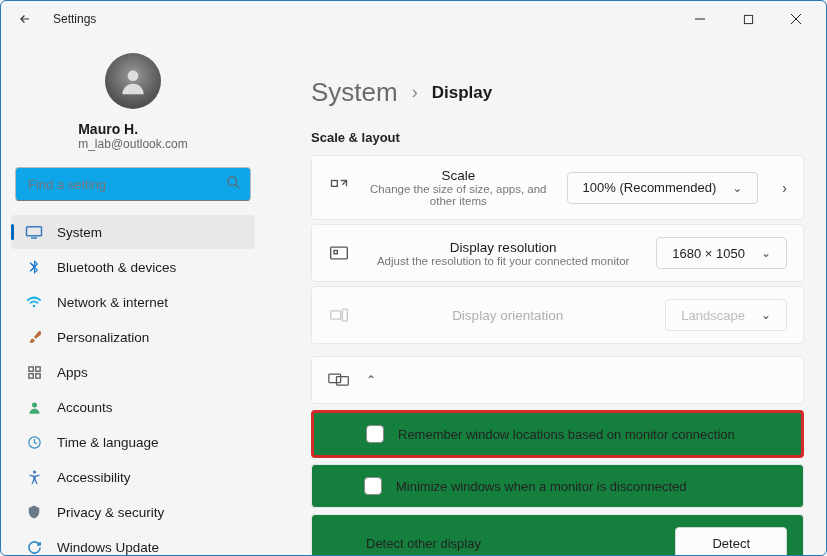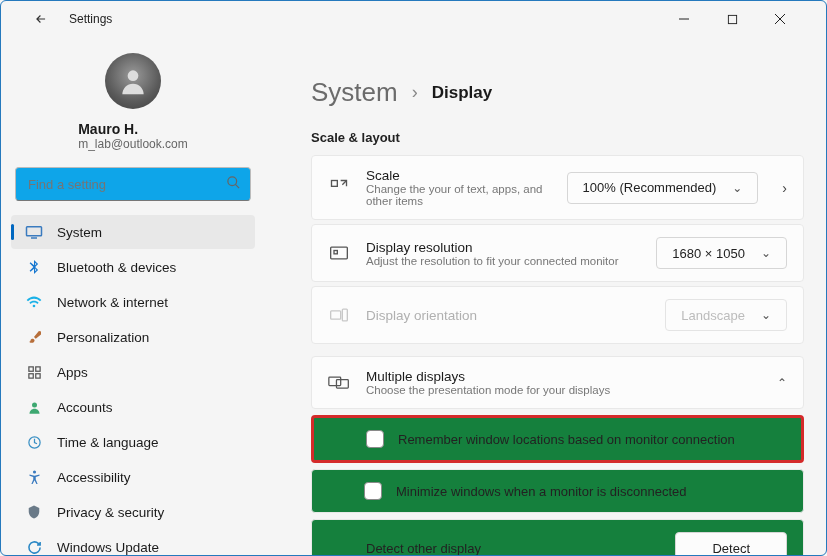--- a/index.html
+++ b/index.html
@@ -1,19 +1,19 @@
 <!DOCTYPE html>
 <html><head>
 <meta charset="utf-8">
 <style>
 * { box-sizing: border-box; margin: 0; padding: 0; font-family: "Segoe UI", Arial, sans-serif; }
 body { background: #f5f5f5; width: 827px; height: 556px; overflow: hidden; border: 1px solid #2579bd; border-radius: 6px; position: relative; }
 
 
-.titlebar { height: 36px; display: flex; align-items: center; padding: 0 24px; }
+.titlebar { height: 36px; display: flex; align-items: center; padding: 0 8px; }
 .titlebar .back { width: 32px; height: 32px; display:flex; align-items:center; justify-content:center; color:#333; }
 .titlebar .title { font-size: 12px; color: #222; margin-left: 12px; }
 .titlebar .ctrls { margin-left: auto; display: flex; gap: 4px; }
 .titlebar .ctrl { width: 44px; height: 30px; display:flex; align-items:center; justify-content:center; color:#222; }
 
 .content { display: flex; height: calc(100% - 36px); }
 
 
 .side { width: 262px; padding: 8px 8px 8px 10px; display:flex; flex-direction:column; }
 .user { display:flex; align-items:center; gap:12px; padding: 8px 6px 14px 6px; flex-direction: column; }
@@ -33,21 +33,21 @@
 
 
 .main { flex:1; padding: 14px 22px 10px 48px; position:relative; }
 .bc { display:flex; align-items:center; gap:14px; margin: 26px 0 22px 0; }
 .bc-a { font-size:26px; color:#6b6b6b; font-weight:400; }
 .bc-sep { font-size:18px; color:#888; }
 .bc-b { font-size:17px; color:#1a1a1a; font-weight:600; }
 .sect { font-size:13px; font-weight:600; color:#222; margin: 8px 0 10px 0; }
 
 .cards { display:flex; flex-direction:column; gap:4px; }
-.card { background:#fcfcfc; border:1px solid #e8e8e8; border-radius:4px; padding: 12px 16px; display:flex; align-items:center; gap:16px; }
+.card { background:#fcfcfc; border:1px solid #e8e8e8; border-radius:4px; padding: 12px 16px; display:flex; align-items:center; gap:16px;text-align:center; }
 .card.disabled { color:#b0b0b0; }
 .card .cico { width:22px; height:22px; display:flex; align-items:center; justify-content:center; color:#555; }
 .card.disabled .cico { color:#c8c8c8; }
 .ctext { flex:1; display:flex; flex-direction:column; }
 .ctitle { font-size:13.5px; color:#1a1a1a; }
 .card.disabled .ctitle { color:#b0b0b0; }
 .cdesc { font-size:11.5px; color:#777; }
 .ddwn { height:32px; border:1px solid #d6d6d6; border-radius:4px; background:#fcfcfc; padding: 0 15px; display:flex; align-items:center; gap:16px; font-size:13px; color:#222; }
 .card.disabled .ddwn { color:#bcbcbc; border-color:#e4e4e4; }
 .chev { color:#555; font-size:12px; }
@@ -224,21 +224,21 @@
       <div class="card">
         <span class="cico">
           <svg width="20" height="20" viewBox="0 0 24 24" fill="none" stroke="currentColor" stroke-width="1.6">
               <rect x="3" y="3" width="7" height="7"></rect>
               <path d="M14 3h7v7"></path>
               <path d="M21 3l-5 5"></path>
             </svg>
         </span>
         <div class="ctext">
           <span class="ctitle">Scale</span>
-          <span class="cdesc">Change the your of text, apps, and other items</span>
+          <span class="cdesc">Change the size of size, apps, and other items</span>
         </div>
         <div class="ddwn">
           <span>100% (Recommended)</span>
           <span class="chev">⌄</span>
         </div>
         <span class="goarrow">›</span>
       </div>
 
       <div class="card">
         <span class="cico">
@@ -273,24 +273,20 @@
         </div>
       </div>
 
       <div class="card" style="margin-top:8px">
         <span class="cico">
           <svg width="22" height="18" viewBox="0 0 26 20" fill="none" stroke="currentColor" stroke-width="1.5">
               <rect x="1" y="3" width="14" height="10" rx="1"></rect>
               <rect x="10" y="6" width="14" height="10" rx="1"></rect>
             </svg>
         </span>
-        <div class="ctext">
-          <span class="ctitle">Multiple displays</span>
-          <span class="cdesc">Choose the presentation mode for your displays</span>
-        </div>
         <span class="chev">⌃</span>
       </div>
 
       <div class="subcard hl">
         <span class="chk"></span>
         <span class="sublabel">Remember window locations based on monitor connection</span>
       </div>
 
       <div class="subcard">
         <span class="chk"></span>

